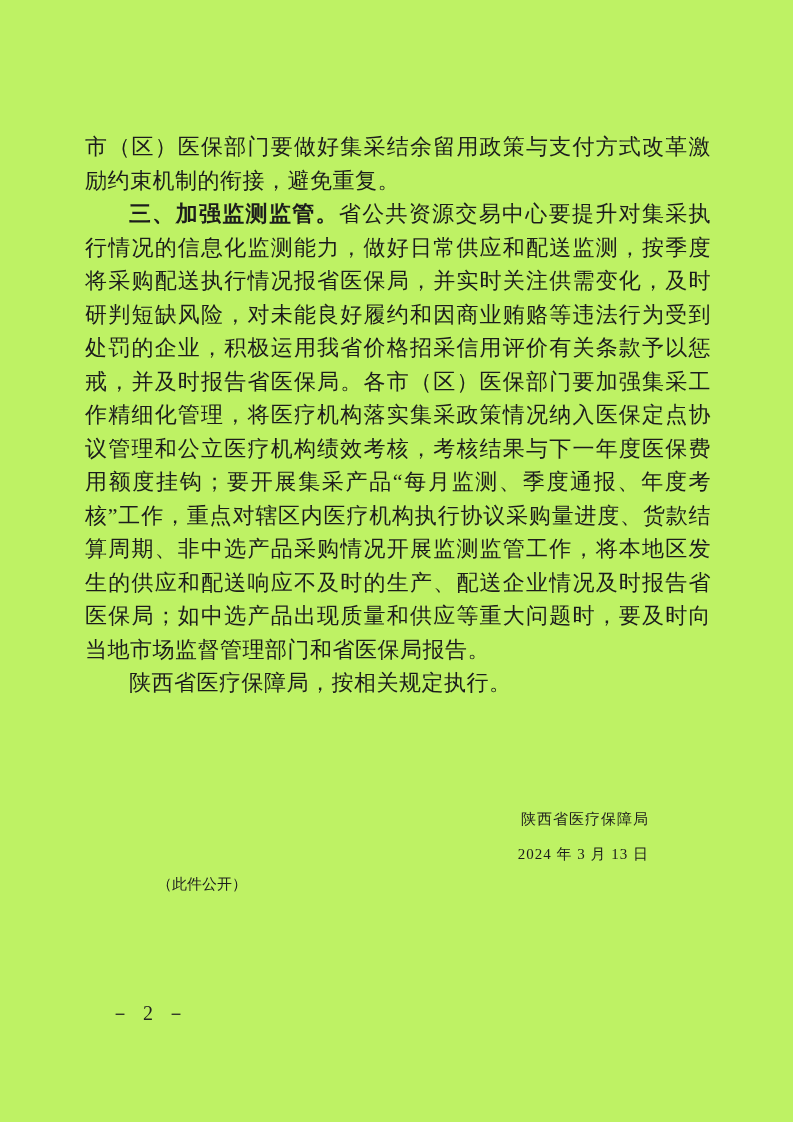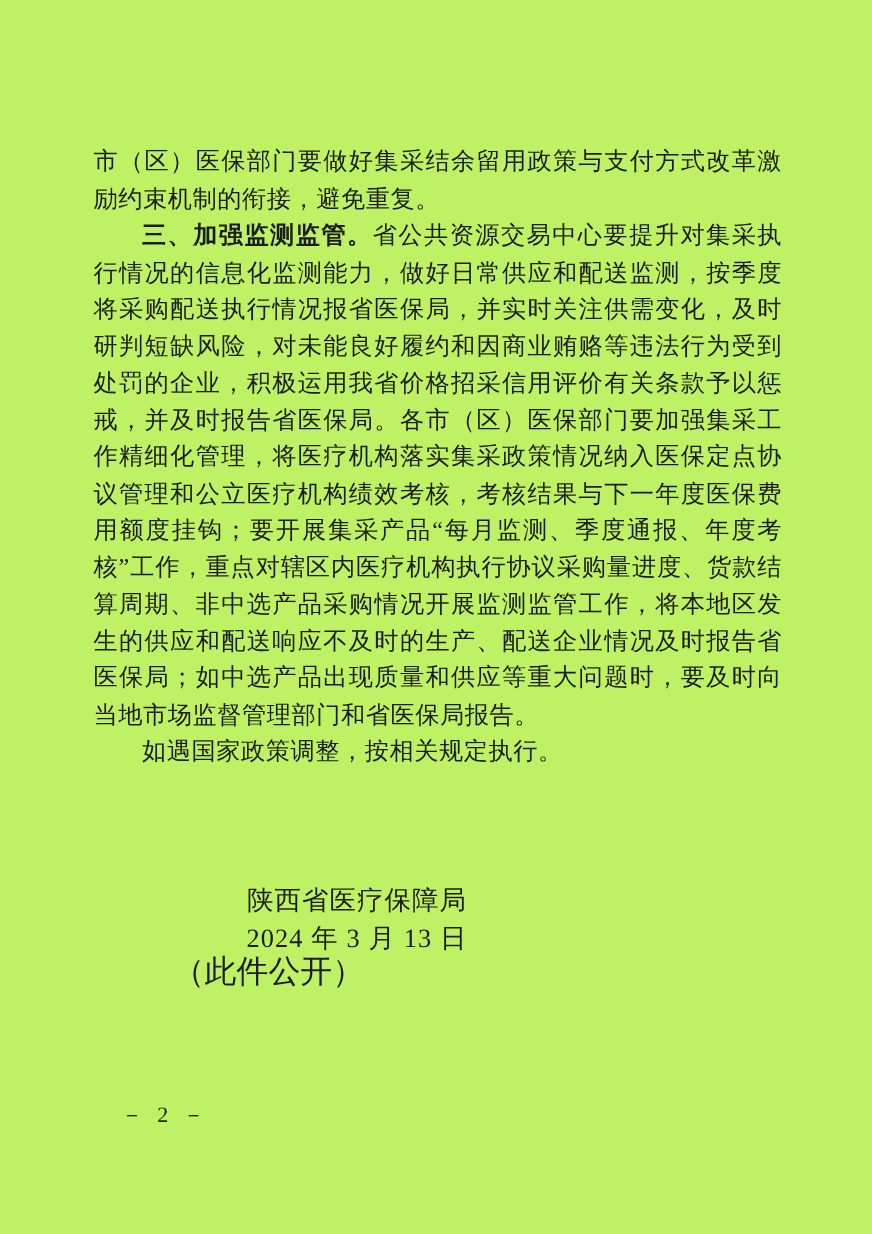--- a/index.html
+++ b/index.html
@@ -30,30 +30,30 @@
   .section-heading {
     font-weight: bold;
     font-family: "Liberation Sans", "DejaVu Sans", sans-serif;
     margin-top: 35px;
   }
   .signature-block {
     position: absolute;
     top: 802px;
     left: 0;
     right: 144px;
-    text-align: center;
-    font-size: 24px;
+    text-align: right;
+    font-size: 15px;
     line-height: 35px;
     letter-spacing: 1px;
   }
   .public-note {
     position: absolute;
     top: 869px;
     left: 157px;
-    font-size: 29px;
+    font-size: 15px;
     line-height: 30px;
   }
   .page-number {
     position: absolute;
     top: 1000px;
     left: 110px;
     font-size: 20px;
     letter-spacing: 4px;
     color: #222;
   }
@@ -61,21 +61,21 @@
 </head>
 <body>
 
 <div class="page">
 
   <div class="body-text">
     <p class="para no-indent"><span>市（区）医保部门要做好集采结余留用政策与支付方式改革激励约束机制的衔接，避免重复。</span></p>
 
     <p class="para"><span class="section-heading">三、加强监测监管。</span><span>省公共资源交易中心要提升对集采执行情况的信息化监测能力，做好日常供应和配送监测，按季度将采购配送执行情况报省医保局，并实时关注供需变化，及时研判短缺风险，对未能良好履约和因商业贿赂等违法行为受到处罚的企业，积极运用我省价格招采信用评价有关条款予以惩戒，并及时报告省医保局。各市（区）医保部门要加强集采工作精细化管理，将医疗机构落实集采政策情况纳入医保定点协议管理和公立医疗机构绩效考核，考核结果与下一年度医保费用额度挂钩；要开展集采产品“每月监测、季度通报、年度考核”工作，重点对辖区内医疗机构执行协议采购量进度、货款结算周期、非中选产品采购情况开展监测监管工作，将本地区发生的供应和配送响应不及时的生产、配送企业情况及时报告省医保局；如中选产品出现质量和供应等重大问题时，要及时向当地市场监督管理部门和省医保局报告。</span></p>
 
-    <p class="para">如遇国家政策调整，按相关规定执行。</p>
+    <p class="para">陕西省医疗保障局，按相关规定执行。</p>
   </div>
 
   <div class="signature-block">
     <div>陕西省医疗保障局</div>
     <div>2024 年 3 月 13 日</div>
   </div>
 
   <div class="public-note">（此件公开）</div>
 
   <div class="page-number">－ 2 －</div>

